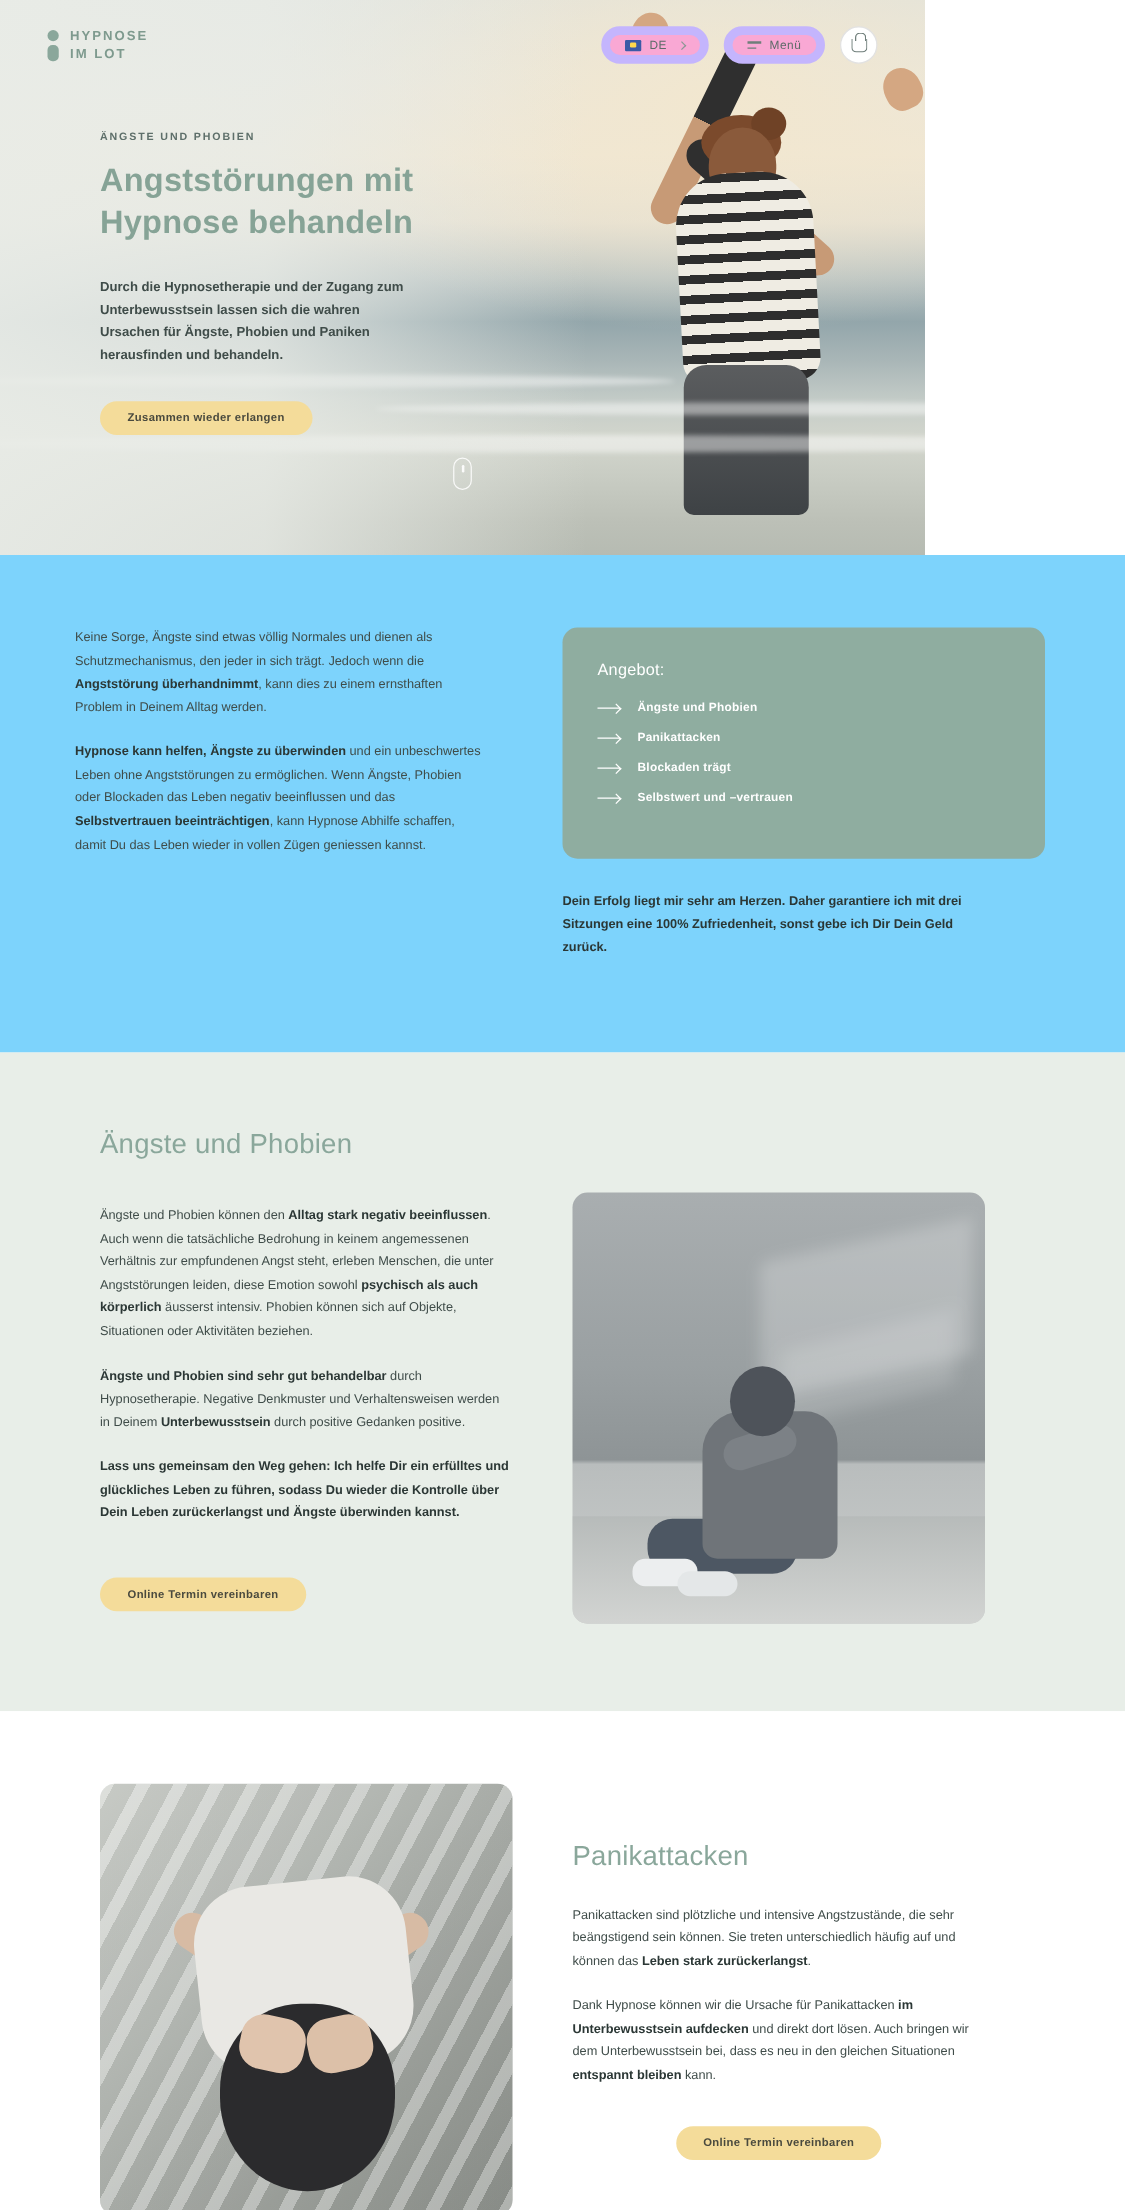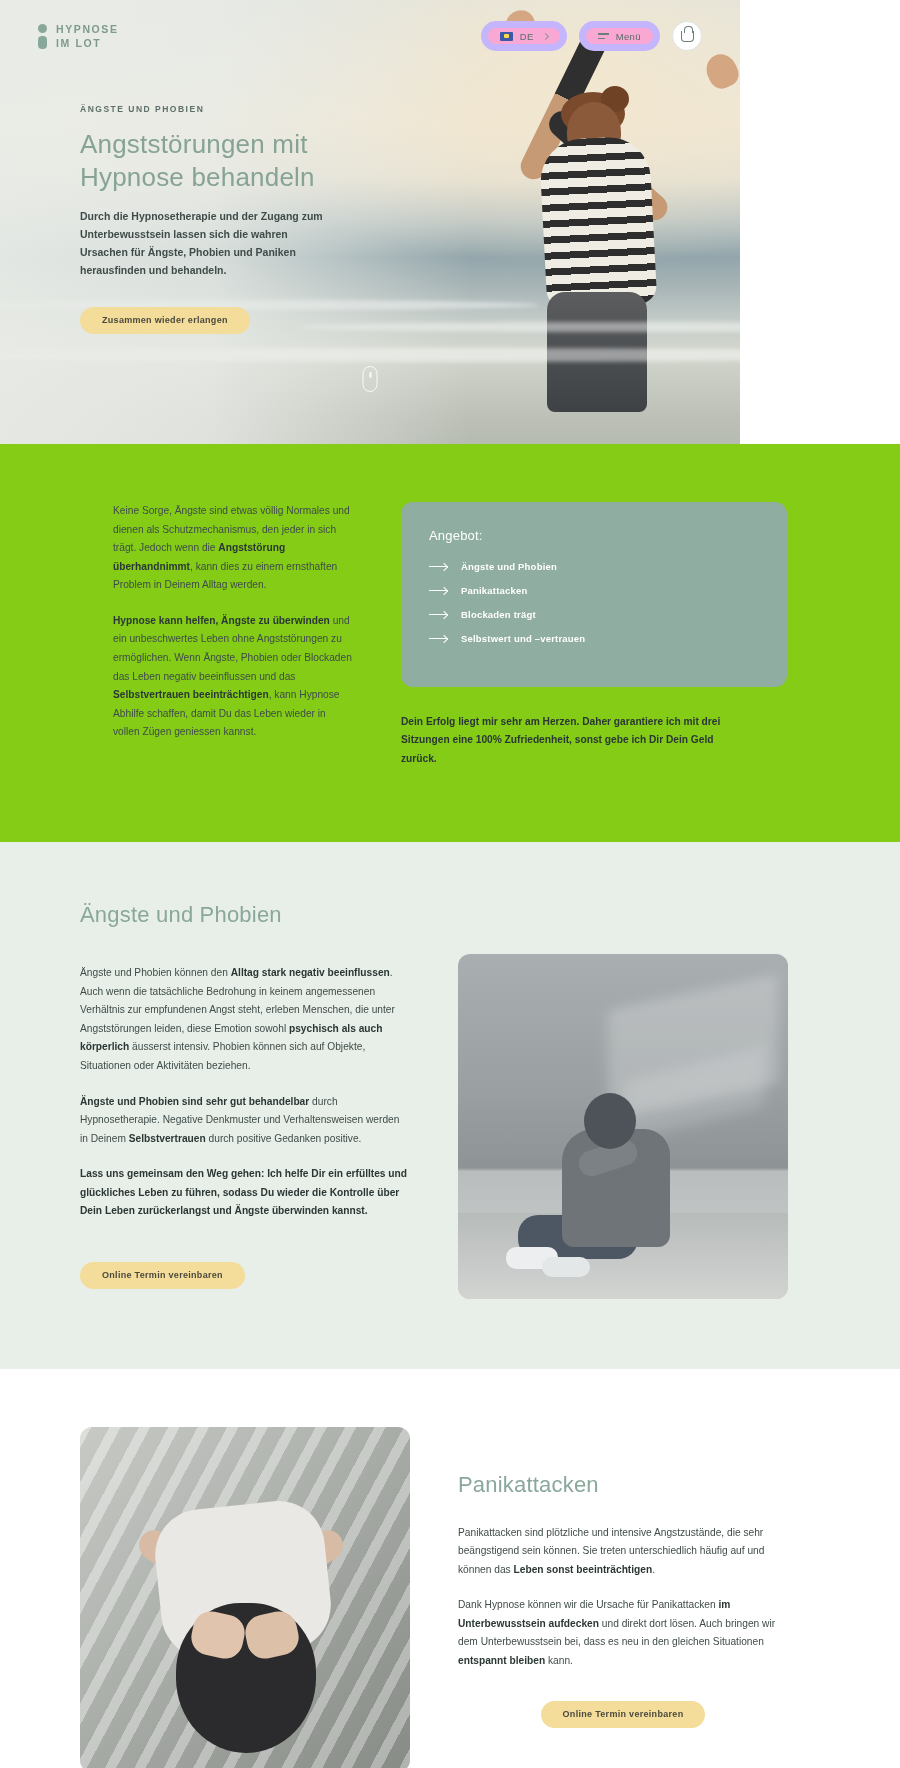--- a/index.html
+++ b/index.html
@@ -227,24 +227,24 @@
     font-size: 8.5px;
     letter-spacing: 1.5px;
     font-weight: 700;
     color: #5e6f6a;
     text-transform: uppercase;
     margin-bottom: 14px;
   }
   .hero-title {
     font-size: 26px;
     line-height: 1.28;
-    font-weight: 400;
+    font-weight: 700;
     color: #86a396;
     letter-spacing: .2px;
-    margin-bottom: 12px;
+    margin-bottom: 26px;
   }
   .hero-sub {
     font-size: 10.5px;
     line-height: 1.72;
     font-weight: 700;
     color: #3f4c49;
     width: 255px;
     margin-bottom: 28px;
   }
   .btn-yellow {
@@ -279,24 +279,24 @@
     left: 50%;
     transform: translateX(-50%);
     top: 5px;
     width: 2px; height: 6px;
     border-radius: 2px;
     background: rgba(255,255,255,.9);
   }
 
   
   .section-intro {
-    background: #84cc16;
-    padding: 58px 113px 74px;
-    display: flex;
-    gap: 46px;
+    background: #7dd3fc;
+    padding: 58px 60px 74px;
+    display: flex;
+    gap: 60px;
   }
   .intro-left { width: 330px; }
   p.body {
     font-size: 10.2px;
     line-height: 1.82;
     color: #3f4c49;
     margin-bottom: 17px;
   }
   p.body b { font-weight: 700; color: #2b3735; }
 
@@ -612,21 +612,21 @@
   </section>
 
   <section class="section-green">
     <h2 class="sec-title">Ängste und Phobien</h2>
     <div class="two-col">
       <div class="col-text">
         <p class="body">
           <span>Ängste und Phobien können den </span><b>Alltag stark negativ beeinflussen</b><span>. Auch wenn die tatsächliche Bedrohung in keinem angemessenen Verhältnis zur empfundenen Angst steht, erleben Menschen, die unter Angststörungen leiden, diese Emotion sowohl </span><b>psychisch als auch körperlich</b><span> äusserst intensiv. Phobien können sich auf Objekte, Situationen oder Aktivitäten beziehen.</span>
         </p>
         <p class="body">
-          <b>Ängste und Phobien sind sehr gut behandelbar</b><span> durch Hypnosetherapie. Negative Denkmuster und Verhaltensweisen werden in Deinem </span><b>Selbstvertrauen</b><span> durch positive Gedanken positive.</span>
+          <b>Ängste und Phobien sind sehr gut behandelbar</b><span> durch Hypnosetherapie. Negative Denkmuster und Verhaltensweisen werden in Deinem </span><b>Unterbewusstsein</b><span> durch positive Gedanken positive.</span>
         </p>
         <p class="body">
           <b>Lass uns gemeinsam den Weg gehen: Ich helfe Dir ein erfülltes und glückliches Leben zu führen, sodass Du wieder die Kontrolle über Dein Leben zurückerlangst und Ängste überwinden kannst.</b>
         </p>
         <button class="btn-yellow btn-left">Online Termin vereinbaren</button>
       </div>
 
       <div class="img-card img-fear">
         <div class="wall-shadow"></div>
         <div class="wall-shadow2"></div>
@@ -649,21 +649,21 @@
         <div class="panic-arm-r"></div>
         <div class="panic-body"></div>
         <div class="panic-hair"></div>
         <div class="panic-hand-l"></div>
         <div class="panic-hand-r"></div>
       </div>
 
       <div class="col-text">
         <h2 class="sec-title">Panikattacken</h2>
         <p class="body">
-          <span>Panikattacken sind plötzliche und intensive Angstzustände, die sehr beängstigend sein können. Sie treten unterschiedlich häufig auf und können das </span><b>Leben sonst beeinträchtigen</b><span>.</span>
+          <span>Panikattacken sind plötzliche und intensive Angstzustände, die sehr beängstigend sein können. Sie treten unterschiedlich häufig auf und können das </span><b>Leben stark zurückerlangst</b><span>.</span>
         </p>
         <p class="body">
           <span>Dank Hypnose können wir die Ursache für Panikattacken </span><b>im Unterbewusstsein aufdecken</b><span> und direkt dort lösen. Auch bringen wir dem Unterbewusstsein bei, dass es neu in den gleichen Situationen </span><b>entspannt bleiben</b><span> kann.</span>
         </p>
         <div class="btn-center">
           <button class="btn-yellow">Online Termin vereinbaren</button>
         </div>
       </div>
     </div>
   </section>

